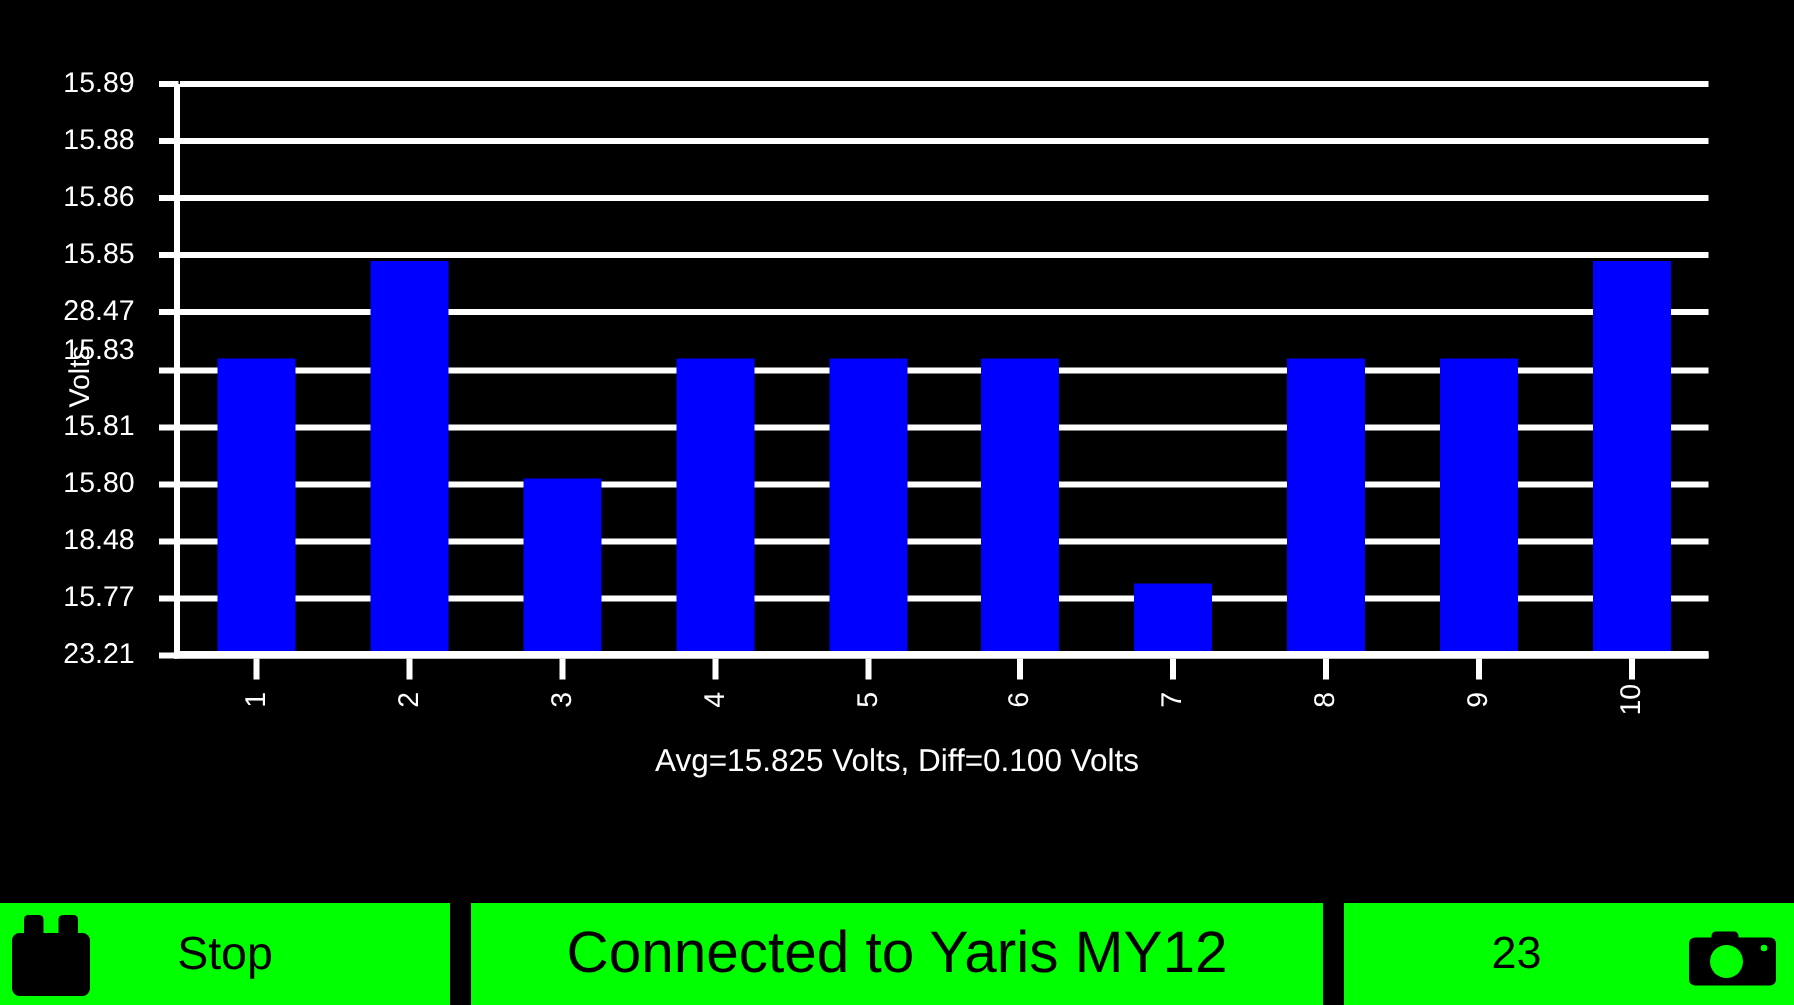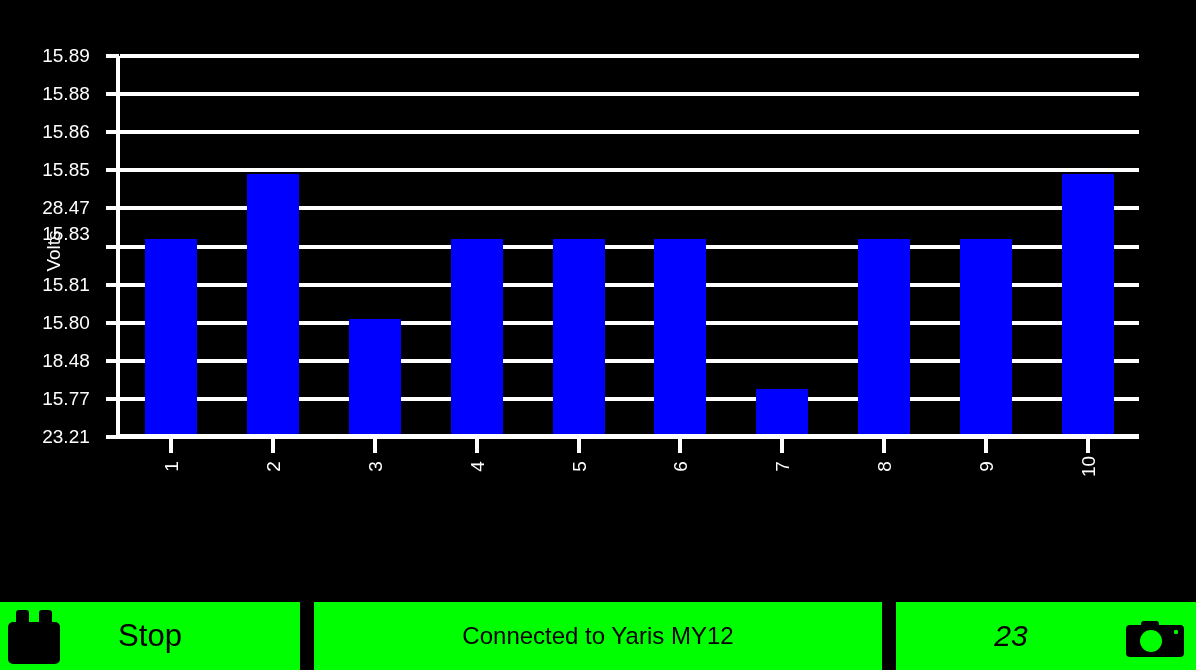--- a/index.html
+++ b/index.html
@@ -183,38 +183,37 @@
     width: 14px;
     background: #000000;
   }
   #toolbar-status-section {
     width: 568px;
     justify-content: center;
   }
   #toolbar-count-section {
     flex: 1;
     justify-content: center;
-    font-style: italic;
   }
 
   .toolbar-label {
     color: #000000;
     font-size: 30px;
     line-height: 30px;
     white-space: nowrap;
   }
   #toolbar-stop-label {
     position: absolute;
     left: 0;
     right: 0;
     text-align: center;
     font-size: 31px;
   }
   #toolbar-status-label {
-    font-size: 24px;
+    font-size: 39px;
     font-weight: normal;
   }
   #toolbar-count-label {
     position: absolute;
     left: 0;
     right: 70px;
     text-align: center;
     font-size: 30px;
   }
 
@@ -335,20 +334,21 @@
       <div class="y-tick-mark" style="top: 168.3px;"></div>
       <div class="y-tick-mark" style="top: 206.4px;"></div>
       <div class="y-tick-mark" style="top: 244.5px;"></div>
       <div class="y-tick-mark" style="top: 282.6px;"></div>
       <div class="y-tick-mark" style="top: 320.7px;"></div>
       <div class="y-tick-mark" style="top: 358.8px;"></div>
       <div class="y-tick-mark" style="top: 396.9px;"></div>
       <div class="y-tick-mark" style="top: 435px;"></div>
     </div>
 
+  <div id="chart-caption">Avg=15.825 Volts, Diff=0.100 Volts</div>
 
 </div>
 
 <div id="bottom-toolbar">
 
   <div class="toolbar-section" id="toolbar-stop-section">
     <span id="battery-icon">
       <span class="bat-term bat-term-left"></span>
       <span class="bat-term bat-term-right"></span>
       <span class="bat-body"></span>

